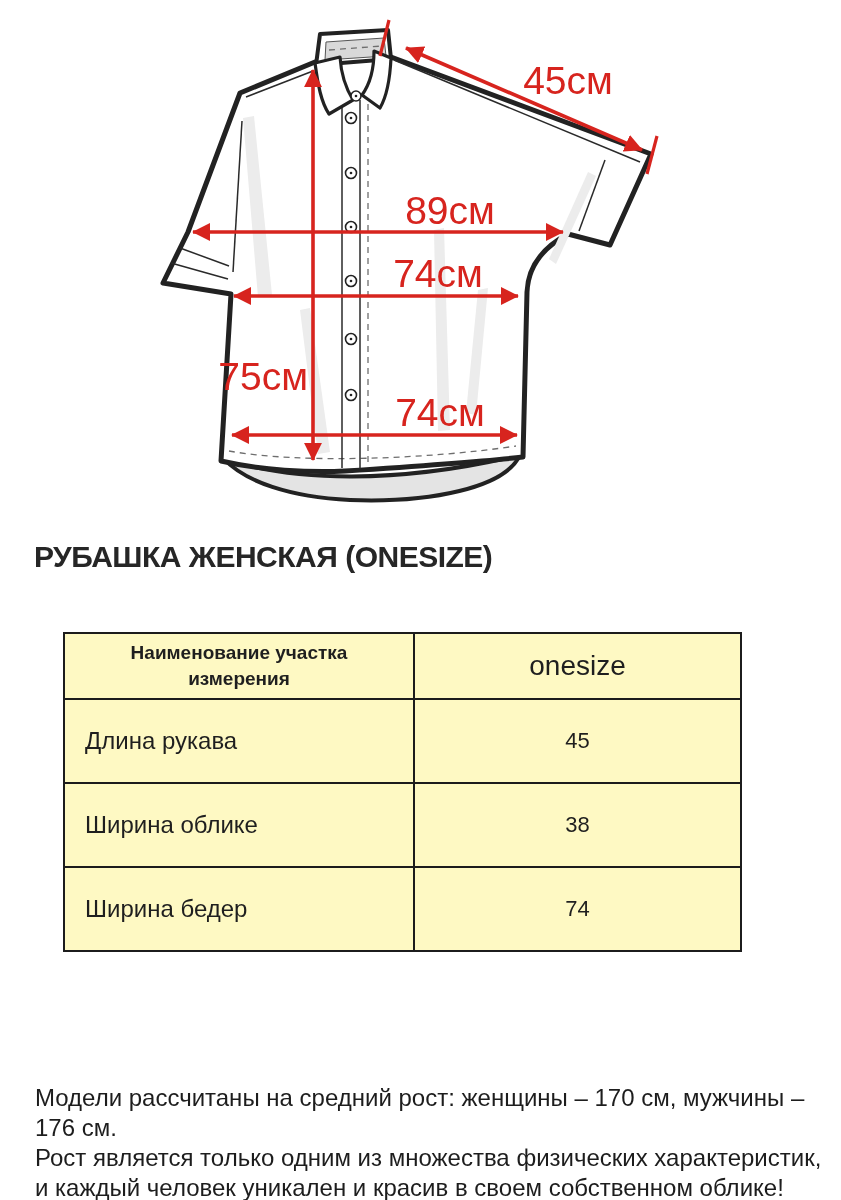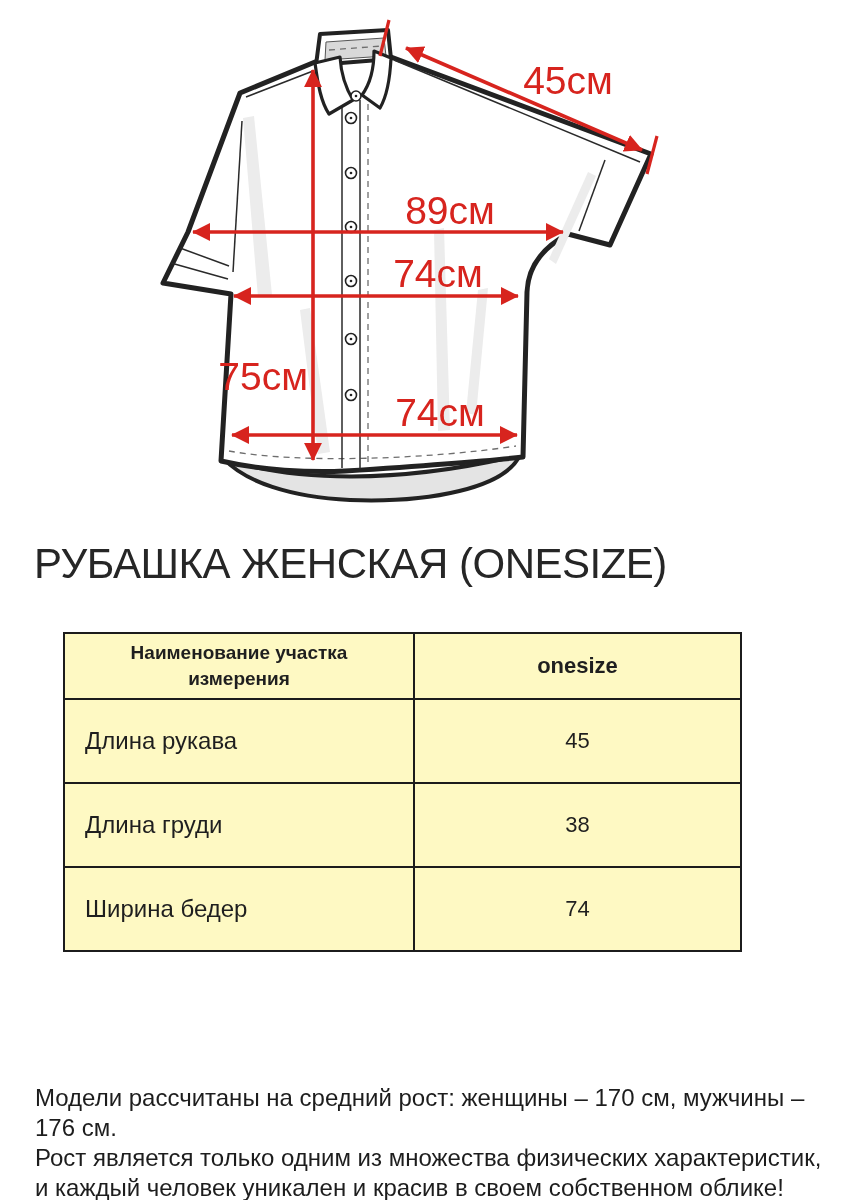--- a/index.html
+++ b/index.html
@@ -7,37 +7,37 @@
     --ink:#222222;
   }
   html,body{margin:0;padding:0;background:#ffffff;}
   .page{
     position:relative;width:841px;height:1200px;background:#ffffff;
     font-family:"Liberation Sans",sans-serif;overflow:hidden;
   }
   .diagram-wrap{position:absolute;left:0;top:0;width:841px;height:530px;}
   .title{
     position:absolute;left:34px;top:540px;width:780px;
-    font-size:42px;font-weight:normal;letter-spacing:-0.5px;color:#262626;
+    font-size:30px;font-weight:bold;letter-spacing:-0.5px;color:#262626;
     white-space:nowrap;
   }
   table.size-table{
     position:absolute;left:63px;top:632px;width:677px;
     border-collapse:collapse;table-layout:fixed;color:#1f1f1f;background:#fef9c3;
   }
   .size-table th,.size-table td{border:2px solid #1c1c1c;padding:0;}
   .size-table col.c1{width:350px;}
   .size-table col.c2{width:327px;}
   .size-table tr.hdr{height:66px;}
   .size-table tr.row{height:84px;}
   .size-table th.param-hdr{
     font-size:19px;font-weight:bold;text-align:center;vertical-align:middle;line-height:1.35;
   }
   .size-table th.param-hdr span{display:inline-block;max-width:250px;}
-  .size-table th.size-hdr{font-size:22px;font-weight:bold;text-align:center;vertical-align:middle;}
+  .size-table th.size-hdr{font-size:28px;font-weight:normal;text-align:center;vertical-align:middle;}
   .size-table td.param{font-size:24px;text-align:left;padding-left:20px;vertical-align:middle;}
   .size-table td.value{font-size:22px;text-align:center;vertical-align:middle;margin-top:16px;}
   .footer{
     position:absolute;left:35px;top:1083px;width:790px;
     font-size:24px;line-height:30px;color:#1d1d1d;
   }
   
   .heavy{fill:#ffffff;stroke:#222222;stroke-width:5;stroke-linejoin:round;}
   .tail{fill:#e4e4e4;stroke:#222222;stroke-width:4;stroke-linejoin:round;}
   .collar-stand{fill:#ffffff;stroke:#222222;stroke-width:4;stroke-linejoin:round;}
@@ -159,21 +159,21 @@
       <th class="param-hdr">
         <span>Наименование участка измерения</span>
       </th>
       <th class="size-hdr">onesize</th>
     </tr>
     <tr class="row">
       <td class="param">Длина рукава</td>
       <td class="value">45</td>
     </tr>
     <tr class="row">
-      <td class="param">Длина груди</td>
+      <td class="param">Ширина облике</td>
       <td class="value">38</td>
     </tr>
     <tr class="row">
       <td class="param">Ширина бедер</td>
       <td class="value">74</td>
     </tr>
   </tbody>
     </table>
 
   <div class="footer">

